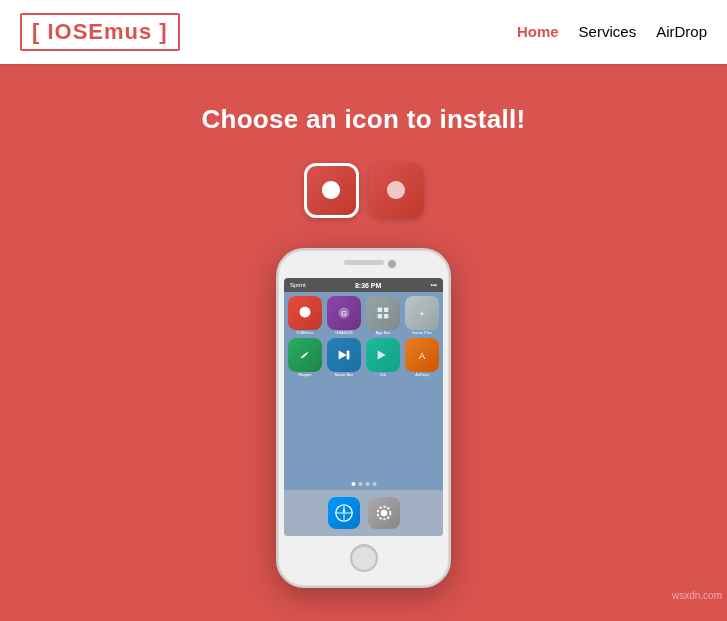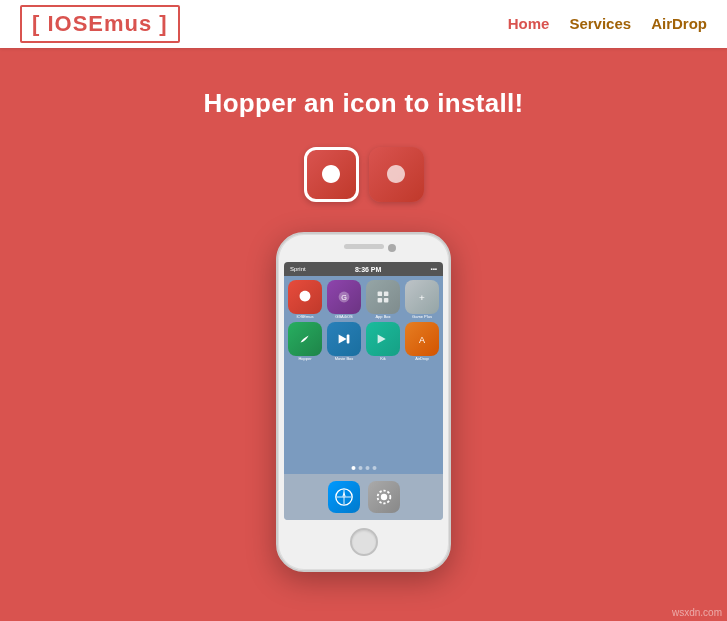--- a/index.html
+++ b/index.html
@@ -15,21 +15,21 @@
       font-family: 'Helvetica Neue', Helvetica, Arial, sans-serif;
       overflow: hidden;
     }
 
     
     .navbar {
       display: flex;
       align-items: center;
       justify-content: space-between;
       padding: 0 20px;
-      height: 48px;
+      height: 64px;
       background-color: #fff;
       box-shadow: 0 1px 3px rgba(0,0,0,0.1);
     }
 
     .logo {
       font-size: 22px;
       font-weight: bold;
       color: #d9534f;
       border: 2px solid #d9534f;
       padding: 4px 10px;
@@ -38,23 +38,23 @@
     }
 
     .nav-links {
       display: flex;
       gap: 20px;
       list-style: none;
     }
 
     .nav-links li a {
       text-decoration: none;
-      color: #a16207;
+      color: #000000;
       font-size: 15px;
-      font-weight: 700;
+      font-weight: 400;
     }
 
     .nav-links li a.active {
       color: #d9534f;
       font-weight: 600;
     }
 
     
     .main-content {
       display: flex;
@@ -320,21 +320,21 @@
       top: 108px;
       width: 3px;
       height: 22px;
       background: #bbb;
       border-radius: 2px 0 0 2px;
     }
 
     
     .watermark {
       position: fixed;
-      bottom: 3px;
+      bottom: 20px;
       right: 5px;
       font-size: 10px;
       color: rgba(255,255,255,0.5);
     }
   </style>
 </head>
 <body>
 
 <nav class="navbar">
   <div class="logo">[ IOSEmus ]</div>
@@ -345,21 +345,21 @@
     <li>
       <a href="#">Services</a>
     </li>
     <li>
       <a href="#">AirDrop</a>
     </li>
   </ul>
 </nav>
 
 <div class="main-content">
-  <h1 class="page-title">Hopper an icon to install!</h1>
+  <h1 class="page-title">Choose an icon to install!</h1>
 
   <div class="icon-choices">
     <div class="app-icon selected">
       <svg viewBox="0 0 30 30" xmlns="http://www.w3.org/2000/svg">
         <path d="M15 5 C10 5, 6 9, 6 14 C6 19, 10 23, 15 23 C20 23, 24 19, 24 14 C24 9, 20 5, 15 5 Z M13 11 L13 17 L18 14 Z" fill="white"></path>
       </svg>
     </div>
     <div class="app-icon">
       <svg viewBox="0 0 30 30" xmlns="http://www.w3.org/2000/svg">
         <path d="M15 5 C10 5, 6 9, 6 14 C6 19, 10 23, 15 23 C20 23, 24 19, 24 14 C24 9, 20 5, 15 5 Z M13 11 L13 17 L18 14 Z" fill="rgba(255,255,255,0.7)"></path>

